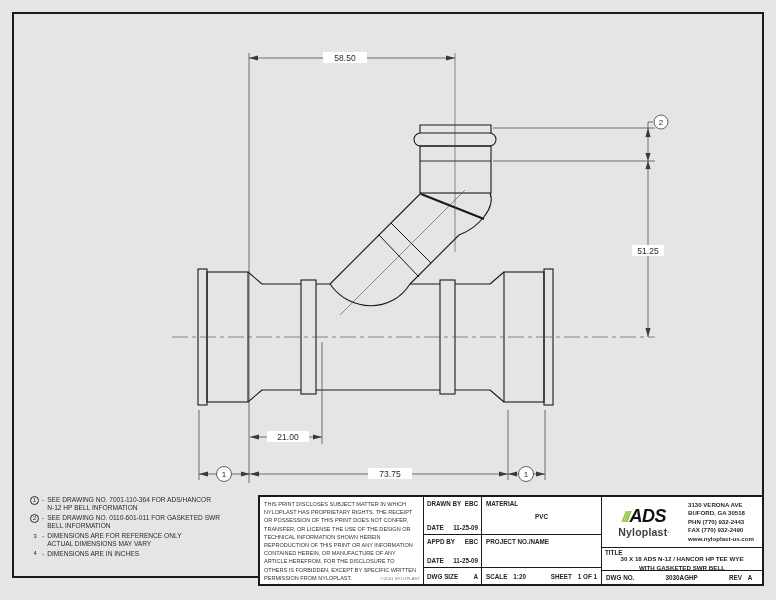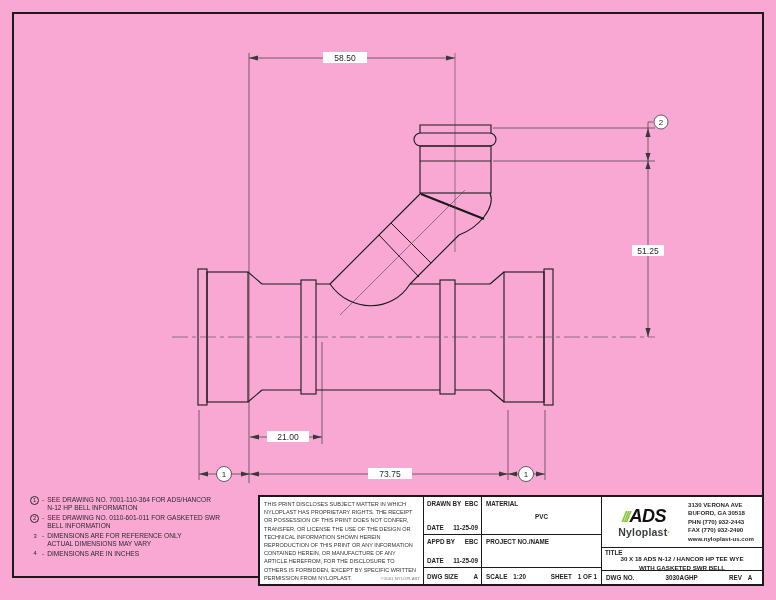--- a/index.html
+++ b/index.html
@@ -1,17 +1,17 @@
 <!DOCTYPE html>
 <html><head>
 <meta charset="utf-8">
 <style>
   * { margin:0; padding:0; box-sizing:border-box; }
   html,body { width:776px; height:600px; background:#fff; font-family:"Liberation Sans", sans-serif; }
-  #sheet { position:relative; width:776px; height:600px; background:#f9a8d4; overflow:hidden; color:#222; }
+  #sheet { position:relative; width:776px; height:600px; background:#e5e5e5; overflow:hidden; color:#222; }
 
   
   .frame { position:absolute; left:12px; top:12px; width:752px; height:566px;
            border:2.5px solid #1a1a1a; }
 
   
   #drawing { position:absolute; left:0; top:0; }
 
   
   .notes { position:absolute; left:30px; top:496px; width:228px; font-size:6.6px; line-height:1.28; color:#2a2a2a; }

